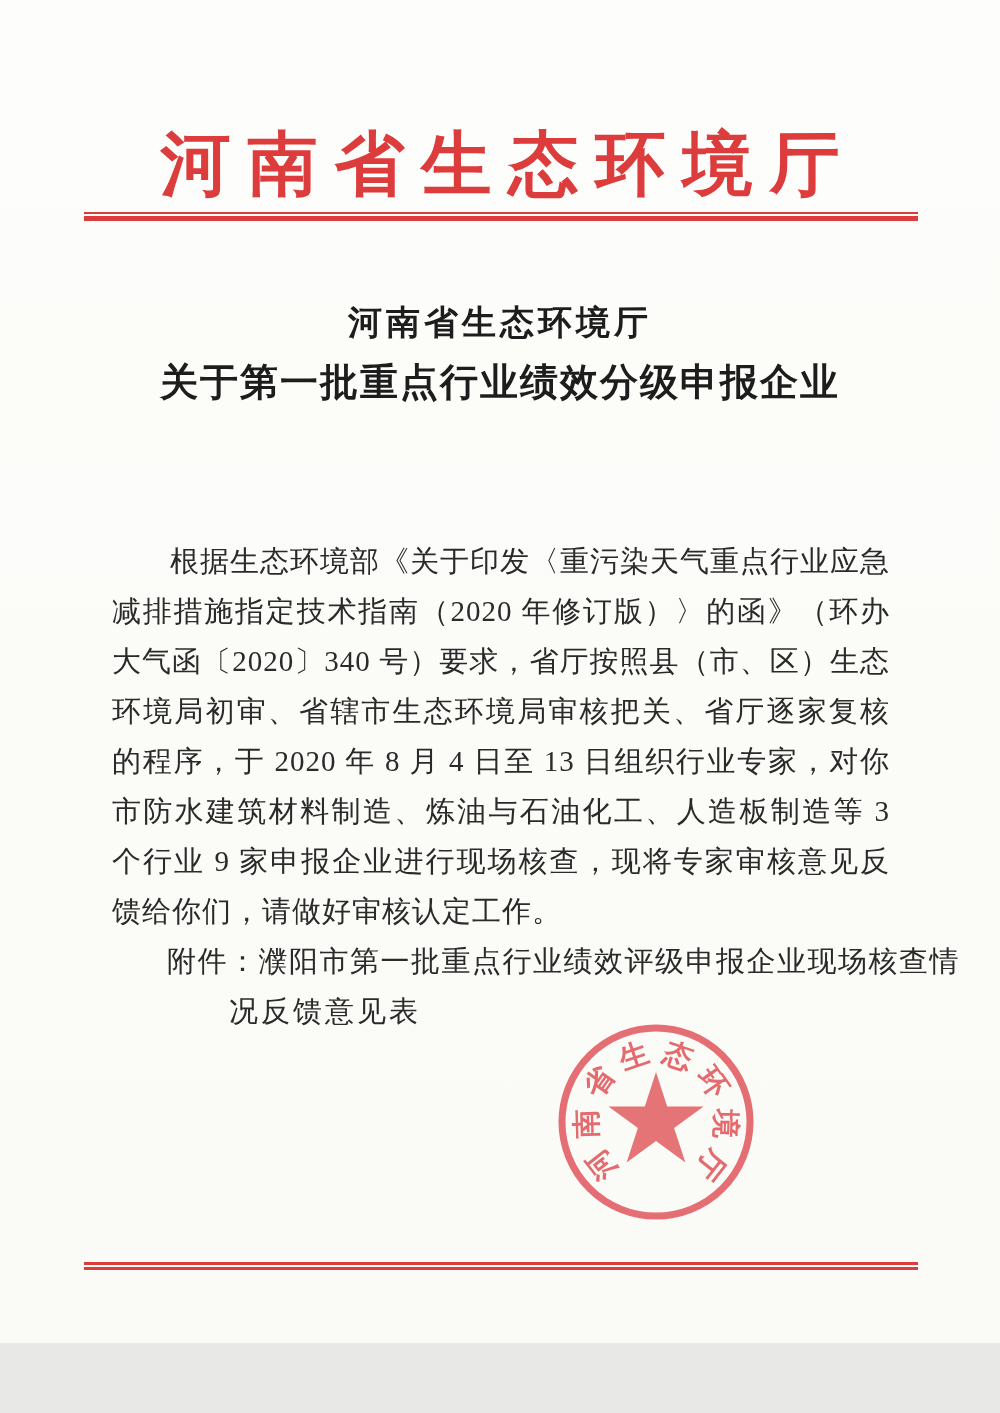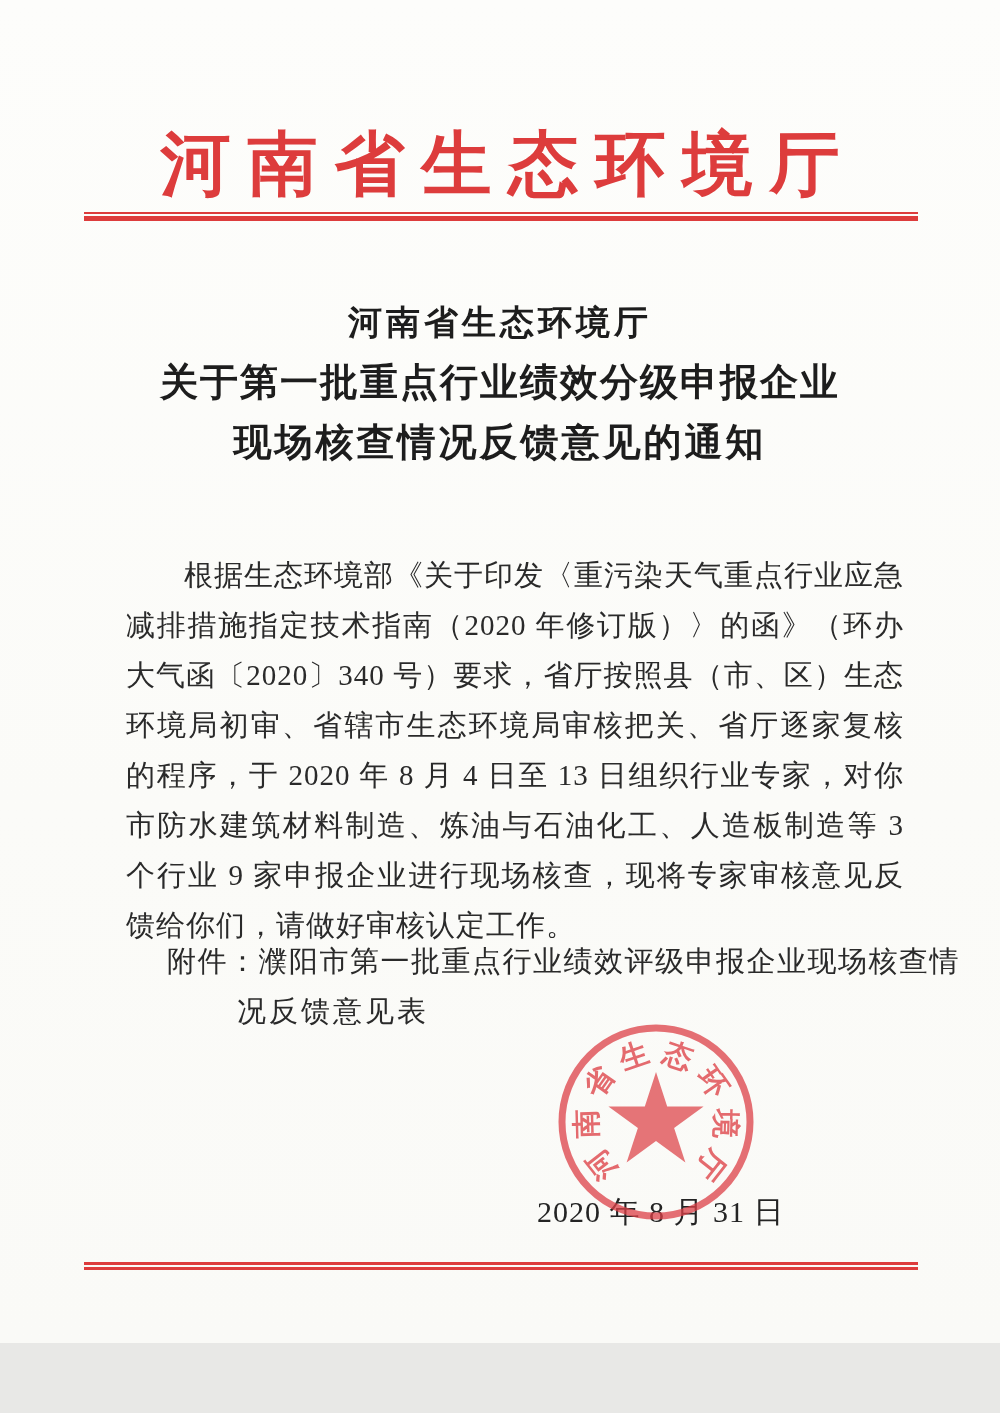--- a/index.html
+++ b/index.html
@@ -46,39 +46,39 @@
     position:absolute;
     top:488px;left:113px;
     font-size:29px;
     letter-spacing:4px;
     color:#2a2a2a;
   }
   .paragraph{
     position:absolute;
     top:536px;left:112px;
     width:778px;
-    margin:14px;
+    margin:0;
     font-size:29px;
     line-height:50px;
     text-indent:58px;
     text-align:justify;
     letter-spacing:1px;
     color:#2a2a2a;
   }
   .attachment-line1{
     position:absolute;
     top:942px;left:167px;
     font-size:29px;
     letter-spacing:1.5px;
     color:#2a2a2a;
     white-space:nowrap;
   }
   .attachment-line2{
     position:absolute;
-    top:992px;left:237px;
+    top:992px;left:229px;
     font-size:29px;
     letter-spacing:3px;
     color:#2a2a2a;
     text-align:right;
   }
   .issue-date{
     position:absolute;
     top:1192px;left:537px;
     font-size:30px;
     letter-spacing:1px;
@@ -111,31 +111,29 @@
 
 <div class="page">
 
   <div class="agency-header">河南省生态环境厅</div>
 
   <div class="header-rule"></div>
 
   <div class="doc-title">
     <div class="t1">河南省生态环境厅</div>
     <div class="t2">关于第一批重点行业绩效分级申报企业</div>
-    <div class="t3">现场核查情况反馈意见的通知</div>
   </div>
 
 
   <p class="paragraph">根据生态环境部《关于印发〈重污染天气重点行业应急减排措施指定技术指南（2020 年修订版）〉的函》（环办大气函〔2020〕340 号）要求，省厅按照县（市、区）生态环境局初审、省辖市生态环境局审核把关、省厅逐家复核的程序，于 2020 年 8 月 4 日至 13 日组织行业专家，对你市防水建筑材料制造、炼油与石油化工、人造板制造等 3 个行业 9 家申报企业进行现场核查，现将专家审核意见反馈给你们，请做好审核认定工作。</p>
 
   <div class="attachment-line1">附件：濮阳市第一批重点行业绩效评级申报企业现场核查情</div>
 
   <div class="attachment-line2">况反馈意见表</div>
 
-  <div class="issue-date">2020 年 8 月 31 日</div>
 
   <svg class="seal" viewBox="0 0 200 200" aria-hidden="true">
     <circle cx="100" cy="100" r="94" fill="none" stroke="#dd4046" stroke-width="7" opacity="0.85"></circle>
     <path d="M100,50 L111.2,84.6 L147.6,84.6 L118.1,105.9 L129.4,140.5 L100,119 L70.6,140.5 L81.9,105.9 L52.4,84.6 L88.8,84.6 Z" fill="#dd4046" opacity="0.82"></path>
     <g fill="#dd4046" opacity="0.88" text-anchor="middle">
       <text x="100" y="40" transform="rotate(-128 100 100)">河</text>
       <text x="100" y="40" transform="rotate(-91.5 100 100)">南</text>
       <text x="100" y="40" transform="rotate(-55 100 100)">省</text>
       <text x="100" y="40" transform="rotate(-18.5 100 100)">生</text>
       <text x="100" y="40" transform="rotate(18.5 100 100)">态</text>

